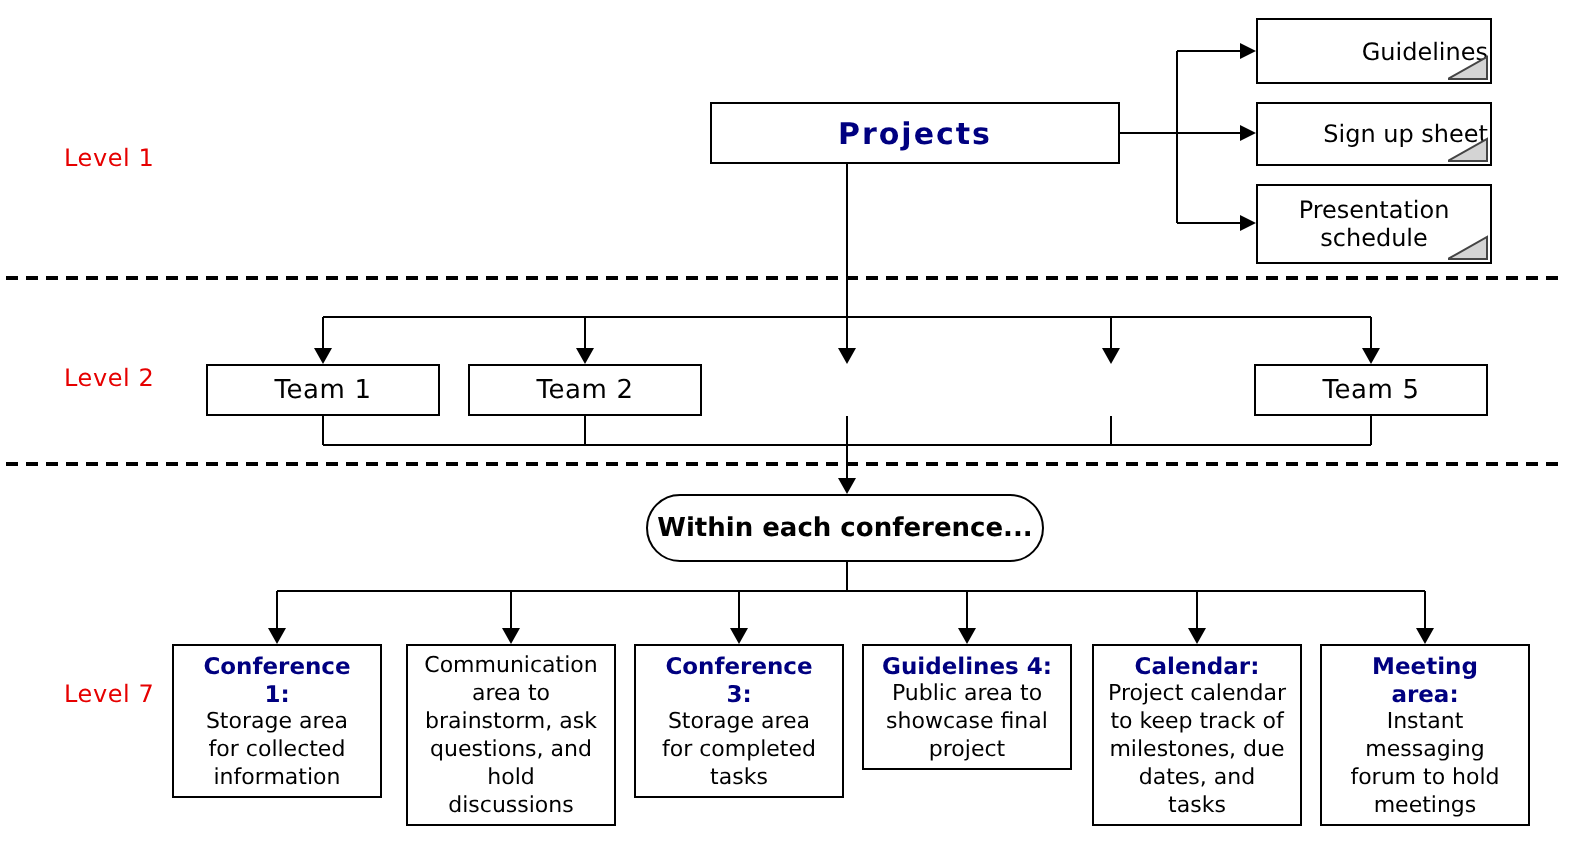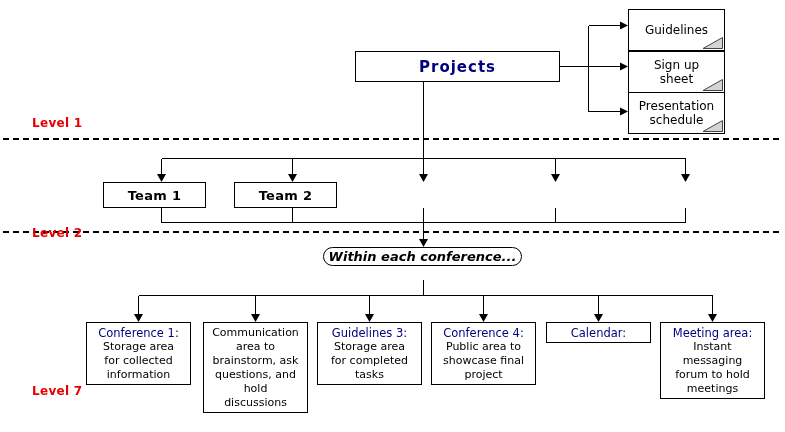--- a/index.html
+++ b/index.html
@@ -7,38 +7,38 @@
     position:relative;width:785px;height:432px;background:var(--background,#fff);
     font-family:"DejaVu Sans","Liberation Sans",sans-serif;color:var(--body-text,#000);
     overflow:hidden;
   }
   svg.wires{position:absolute;left:0;top:0;}
   .w{stroke:var(--line,#000);stroke-width:1;fill:none;shape-rendering:crispEdges;}
   .ah{fill:var(--line,#000);stroke:none;}
   .dash{stroke:var(--line,#000);stroke-width:2;stroke-dasharray:6 4;shape-rendering:crispEdges;}
 
   .lvl{
-    position:absolute;font-size:12px;font-weight:bold;color:var(--level-label,#e60000);
-    letter-spacing:.3px;white-space:nowrap;margin-top:44px;
+    position:absolute;font-size:12px;font-weight:normal;color:var(--level-label,#e60000);
+    letter-spacing:.3px;white-space:nowrap;
   }
   .node{
     position:absolute;background:#fff;border:1px solid var(--line,#000);box-sizing:border-box;
     display:flex;align-items:center;justify-content:center;text-align:center;
   }
   .projects{left:325px;top:51px;width:205px;height:31px;margin-left:30px;}
   .projects span{font-size:15px;font-weight:bold;letter-spacing:1px;color:var(--node-heading,#000080);}
-  .doc{left:628px;width:97px;font-size:12px;line-height:14px;flex-direction:column;padding:20px;}
+  .doc{left:628px;width:118px;font-size:12px;line-height:14px;flex-direction:column;padding:1px;align-items:flex-end;}
   .doc .fold{position:absolute;right:1px;bottom:1px;}
-  .team{top:182px;width:103px;height:26px;font-size:13px;font-weight:bold;letter-spacing:.3px;}
-  .pill{left:323px;top:247px;width:199px;height:19px;border-radius:17px;font-size:13px;font-weight:bold;font-style:italic;}
+  .team{top:182px;width:117px;height:26px;font-size:13px;font-weight:normal;letter-spacing:.3px;}
+  .pill{left:323px;top:247px;width:199px;height:34px;border-radius:17px;font-size:13px;font-weight:bold;}
   .area{
     position:absolute;top:322px;width:105px;background:#fff;border:1px solid var(--line,#000);
     box-sizing:border-box;padding:3px 7px 2px;text-align:center;font-size:11px;line-height:14px;
   }
-  .area .ttl{font-weight:normal;color:var(--node-heading,#000080);font-size:11.5px;}
+  .area .ttl{font-weight:bold;color:var(--node-heading,#000080);font-size:11.5px;}
   .area .dsc{color:var(--body-text,#000);}
 </style>
 </head>
 <body>
 
 <div class="stage">
 
   <svg class="wires" width="785" height="432">
     <g>
       <line class="dash" x1="3" y1="139" x2="781" y2="139"></line>
@@ -122,41 +122,45 @@
       <path d="M0 13.5 L19.5 2.5 L19.5 13.5 Z" fill="#d4d4d4" stroke="#444" stroke-width="1"></path>
     </svg>
   </div>
 
   <div class="node team" style="left:103px">
     <span>Team 1</span>
   </div>
   <div class="node team" style="left:234px">
     <span>Team 2</span>
   </div>
+  <div class="node team" style="left:627px">
+    <span>Team 5</span>
+  </div>
 
   <div class="node pill">
     <span>Within each conference...</span>
   </div>
 
   <div class="area" style="left:86px">
     <div class="ttl">Conference 1:</div>
     <div class="dsc">Storage area for collected information</div>
   </div>
   <div class="area" style="left:203px">
     <div class="dsc">Communication area to brainstorm, ask questions, and hold discussions</div>
   </div>
   <div class="area" style="left:317px">
-    <div class="ttl">Guidelines 3:</div>
+    <div class="ttl">Conference 3:</div>
     <div class="dsc">Storage area for completed tasks</div>
   </div>
   <div class="area" style="left:431px">
-    <div class="ttl">Conference 4:</div>
+    <div class="ttl">Guidelines 4:</div>
     <div class="dsc">Public area to showcase final project</div>
   </div>
   <div class="area" style="left:546px">
     <div class="ttl">Calendar:</div>
+    <div class="dsc">Project calendar to keep track of milestones, due dates, and tasks</div>
   </div>
   <div class="area" style="left:660px">
     <div class="ttl">Meeting area:</div>
     <div class="dsc">Instant messaging forum to hold meetings</div>
   </div>
 
 </div>
 
 </body></html>

